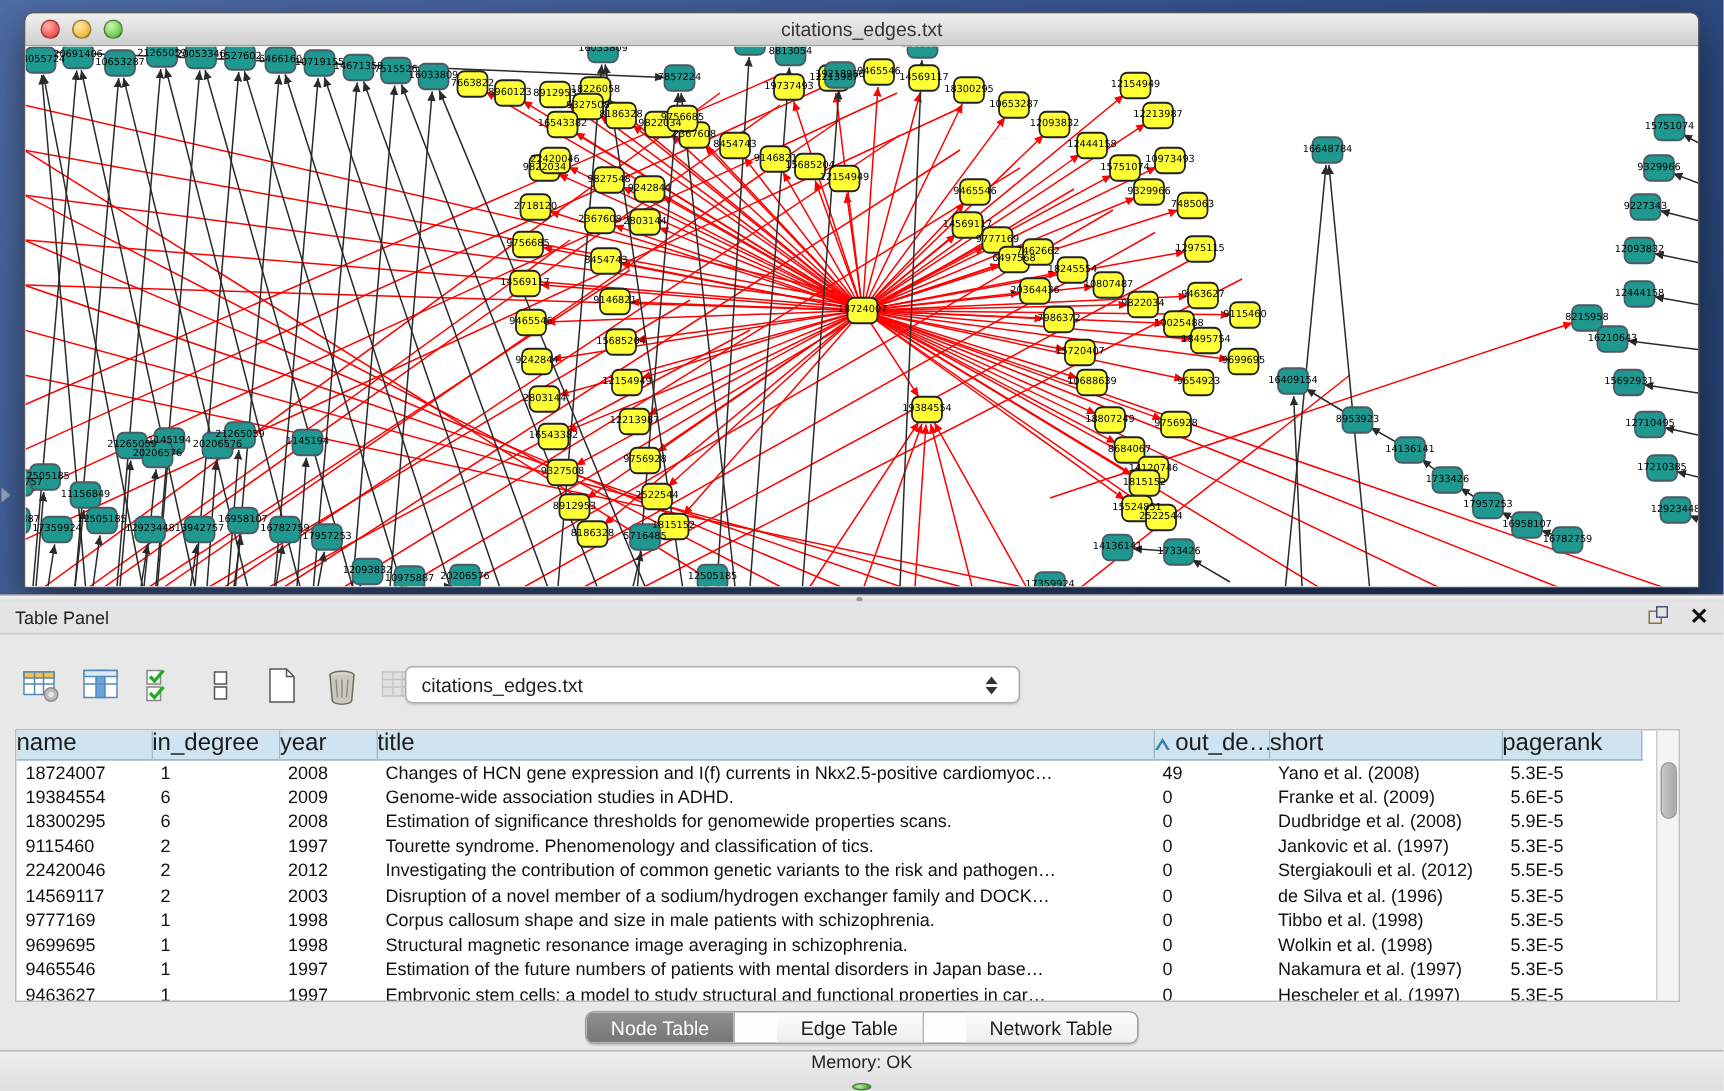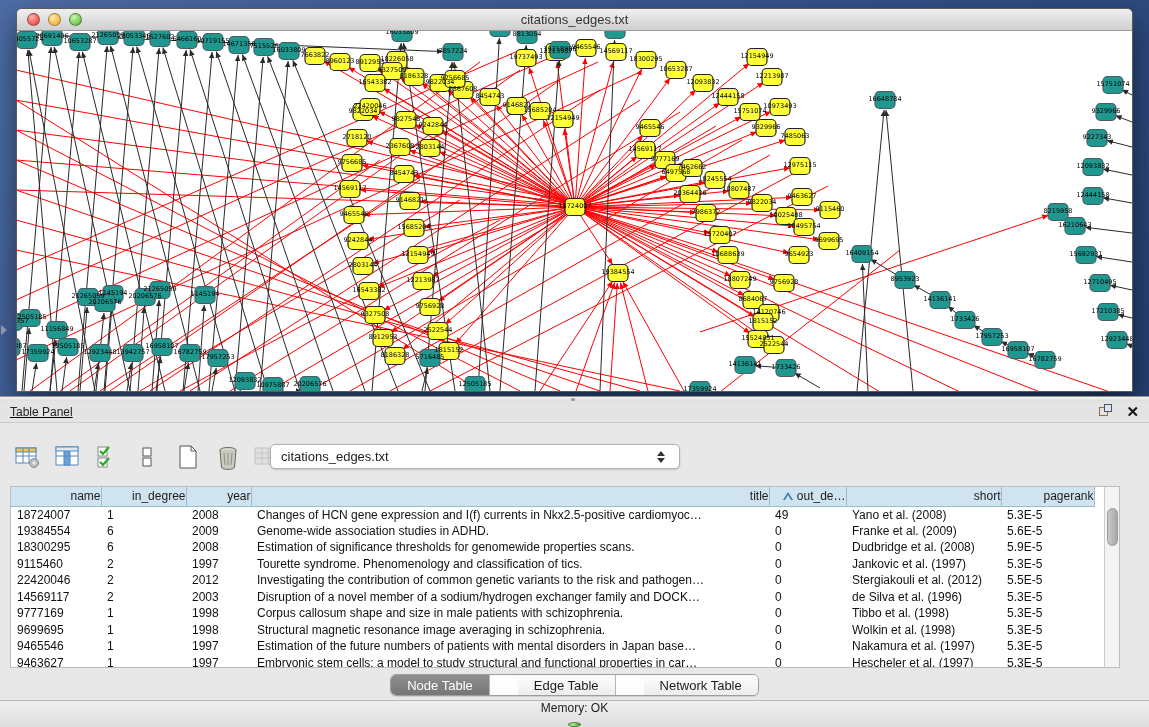--- a/index.html
+++ b/index.html
@@ -26,21 +26,21 @@
   .net-canvas { position:absolute; left:0; top:22px; width:1115px; height:360px; background:#ffffff; overflow:hidden; }
   .net-canvas svg { display:block; }
 
   
   .table-panel { position:absolute; left:0; top:396px; width:1149px; height:331px; background:#e8e8e8; }
   .divider { position:absolute; left:0; top:0; width:100%; height:5px;
              background:linear-gradient(#f5f5f5,#dcdcdc); border-top:1px solid #8f8f8f; }
   .divider-dot { position:absolute; left:571px; top:1px; width:4px; height:3px; border-radius:2px; background:#9a9a9a; }
   .panel-header { position:absolute; left:0; top:5px; width:100%; height:22px;
              background:#e4e4e4; border-bottom:1px solid #cccccc;
-             display:flex; align-items:center; padding:0 10px;text-decoration:underline; }
+             display:flex; align-items:center; padding:0 10px; }
   .panel-title { font-size:12px; color:#222; }
   .panel-header-icons { position:absolute; right:10px; top:3px; display:flex; gap:12px; align-items:center; }
   .float-icon { position:relative; width:15px; height:15px; }
   .float-icon .sq1 { position:absolute; left:0; top:3px; width:9px; height:9px; border:1.5px solid #8a7340; background:transparent; }
   .float-icon .sq2 { position:absolute; left:5px; top:0; width:8px; height:8px; border:1.5px solid #46547a; background:#e4e4e4; }
   .close-icon { font-size:15px; font-weight:bold; color:#111; line-height:15px; cursor:default; }
 
   .toolbar { position:absolute; left:14px; top:44px; height:34px; display:flex; align-items:center; gap:12px; }
   .tb-icon { width:28px; height:28px; display:flex; align-items:center; justify-content:center; }
   .tb-icon.disabled { opacity:.45; filter:grayscale(1); }
@@ -50,21 +50,21 @@
            display:flex; align-items:center; padding:0 10px; }
   .combo-text { font-size:13px; color:#222; flex:1; }
   .combo-arrows { display:flex; flex-direction:column; gap:2px; margin-right:4px; }
   .combo-arrows .up   { width:0; height:0; border-left:4px solid transparent; border-right:4px solid transparent; border-bottom:5px solid #333; }
   .combo-arrows .down { width:0; height:0; border-left:4px solid transparent; border-right:4px solid transparent; border-top:5px solid #333; }
 
   .table-wrap { position:absolute; left:10px; top:90px; width:1110px; height:182px; background:#fff;
                 border:1px solid #bdbdbd; overflow:hidden; }
   table.data { border-collapse:collapse; table-layout:fixed; width:1083px; }
   table.data th { height:19px; background:#cfe4f0; border-right:1px solid #9bbccd; border-bottom:1px solid #9bbccd;
-                font-size:12px; font-weight:normal; color:#1b1b1b; text-align:right; overflow:hidden; white-space:nowrap; }
+                font-size:16px; font-weight:normal; color:#1b1b1b; text-align:left; overflow:hidden; white-space:nowrap; }
   table.data td { height:16.5px; font-size:12px; color:#111; padding:0 4px 0 6px;
                 overflow:hidden; white-space:nowrap; text-overflow:clip; }
   .sort-tri { display:inline-block; width:0; height:0; border-left:5px solid transparent; border-right:5px solid transparent;
               border-bottom:8px solid #3a7ca8; margin-right:4px; position:relative; top:0px; }
   .sort-tri::after { content:""; position:absolute; left:-3px; top:2.5px; width:0; height:0;
               border-left:3px solid transparent; border-right:3px solid transparent; border-bottom:5px solid #cfe4f0; }
   .vscroll { position:absolute; right:0px; top:0px; width:15px; height:100%; background:#f4f4f4; border-left:1px solid #cccccc; }
   .vthumb { position:absolute; left:2px; top:21px; width:11px; height:38px; border-radius:6px;
             background:linear-gradient(90deg,#c9c9c9,#a8a8a8); border:1px solid #9a9a9a; }
 

